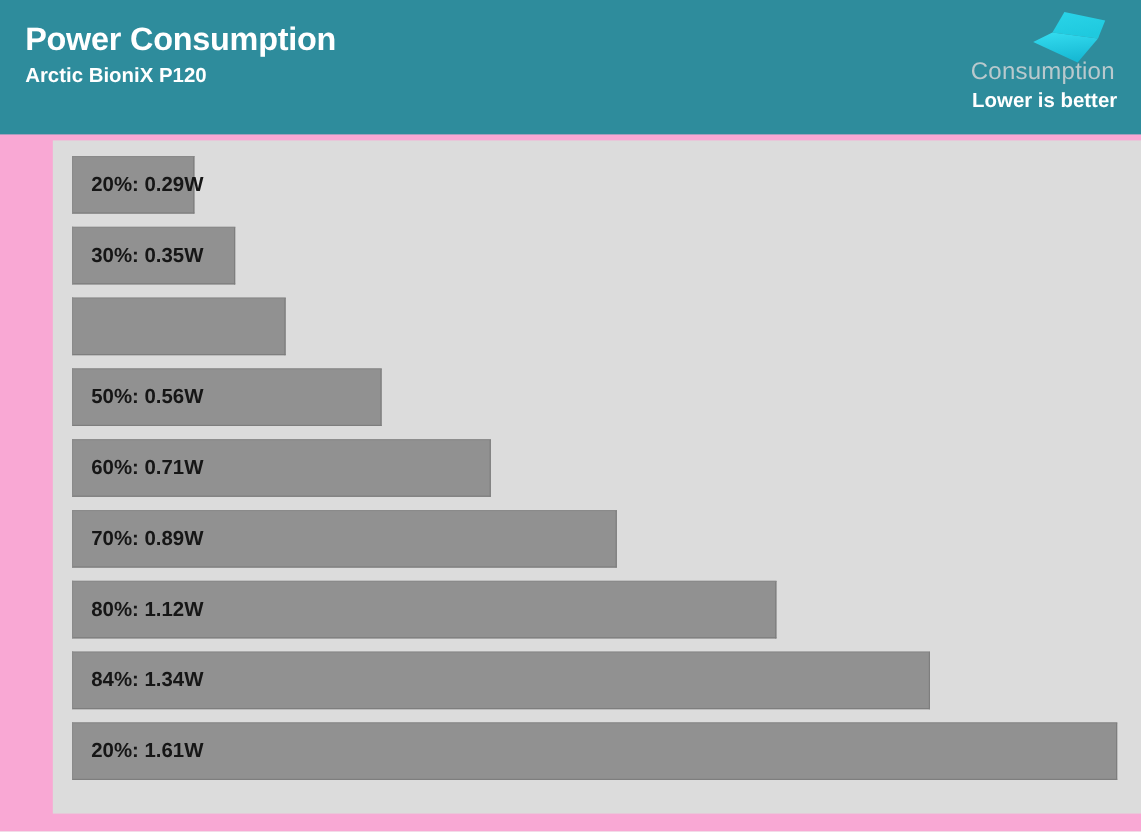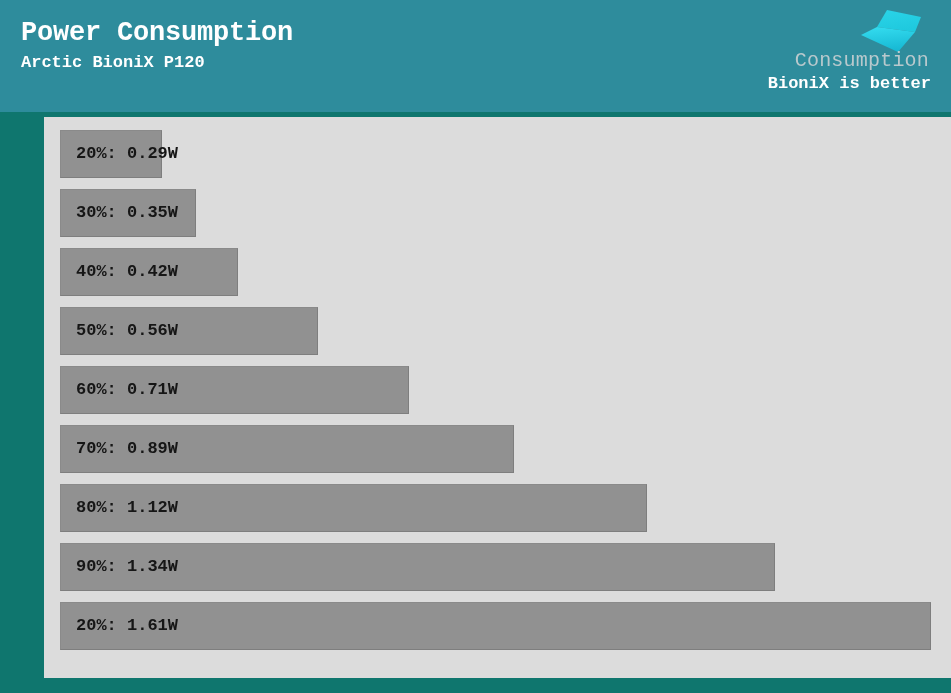--- a/index.html
+++ b/index.html
@@ -10,23 +10,22 @@
     width: 951px;
     height: 693px;
     background: #ffffff;
     font-family: "Liberation Sans", sans-serif;
     overflow: hidden;
   }
   .chart-card {
     position: relative;
     width: 951px;
     height: 693px;
-    background: #0f766e;
-    box-sizing: border-box;
-    font-family: Liberation Mono, monospace;
+    background: #f9a8d4;
+    box-sizing: border-box;
   }
 
   
   .header {
     position: absolute;
     left: 0;
     top: 0;
     width: 951px;
     height: 112px;
     background: #2e8c9c;
@@ -157,58 +156,57 @@
           </linearGradient>
           <linearGradient id="diamondBottom" x1="0" y1="0" x2="0.2" y2="1">
             <stop offset="0%" stop-color="#35ddf0"></stop>
             <stop offset="100%" stop-color="#17b9d4"></stop>
           </linearGradient>
         </defs>
         <polygon points="30,2 64,9 58,24 20,19" fill="url(#diamondTop)"></polygon>
         <polygon points="20,19 58,24 41,44 4,27" fill="url(#diamondBottom)"></polygon>
       </svg>
       <span class="brand-name">Consumption</span>
-      <span class="brand-tagline">BioniX is better</span>
+      <span class="brand-tagline">Lower is better</span>
     </div>
 
   </div>
 
   <div class="plot">
     <div class="bars" id="bars-container">
         <div class="bar-row">
           <div class="bar" style="width: 11.3%;"></div>
           <div class="bar-label">20%: 0.29W</div>
         </div>
         <div class="bar-row">
           <div class="bar" style="width: 15%;"></div>
           <div class="bar-label">30%: 0.35W</div>
         </div>
         <div class="bar-row">
           <div class="bar" style="width: 19.6%;"></div>
-          <div class="bar-label">40%: 0.42W</div>
         </div>
         <div class="bar-row">
           <div class="bar" style="width: 28.5%;"></div>
           <div class="bar-label">50%: 0.56W</div>
         </div>
         <div class="bar-row">
           <div class="bar" style="width: 38.5%;"></div>
           <div class="bar-label">60%: 0.71W</div>
         </div>
         <div class="bar-row">
           <div class="bar" style="width: 50%;"></div>
           <div class="bar-label">70%: 0.89W</div>
         </div>
         <div class="bar-row">
           <div class="bar" style="width: 64.7%;"></div>
           <div class="bar-label">80%: 1.12W</div>
         </div>
         <div class="bar-row">
           <div class="bar" style="width: 78.8%;"></div>
-          <div class="bar-label">90%: 1.34W</div>
+          <div class="bar-label">84%: 1.34W</div>
         </div>
         <div class="bar-row">
           <div class="bar" style="width: 96%;"></div>
           <div class="bar-label">20%: 1.61W</div>
         </div>
       </div>
   </div>
 
 </div>
 

